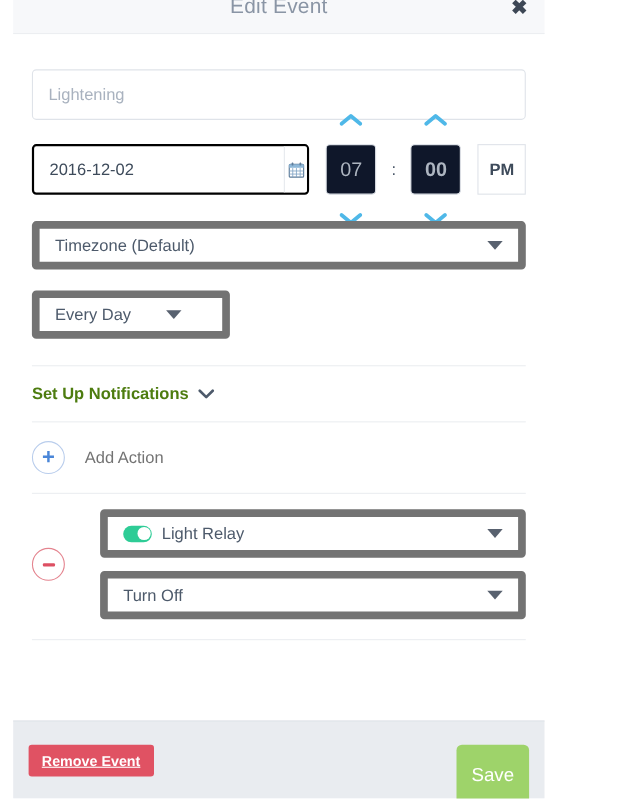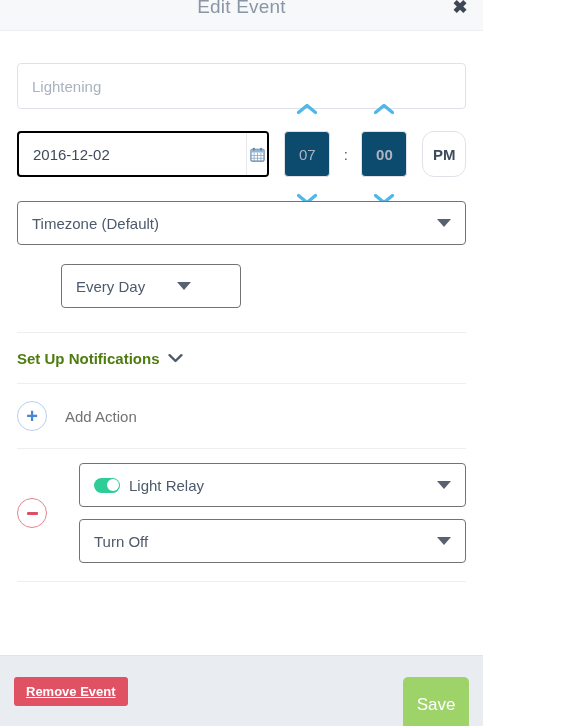--- a/index.html
+++ b/index.html
@@ -17,20 +17,21 @@
   }
 
   
   .modal {
     width: 483px;
     height: 726px;
     display: flex;
     flex-direction: column;
     background: #ffffff;
     position: relative;
+    padding-left: 12px;
   }
 
   
   .modal-header {
     height: 30px;
     background: #f7f8fa;
     border-bottom: 1px solid #eceef1;
     position: relative;
     flex: 0 0 auto;
   }
@@ -142,72 +143,72 @@
   .spin .chev.down { bottom: -28px; }
   .spin-box {
     width: 46px;
     height: 46px;
     border: 1px solid #dfe3e9;
     border-radius: 4px;
     box-sizing: border-box;
     display: flex;
     align-items: center;
     justify-content: center;
-    font-size: 15px;
+    font-size: 18px;
     color: #adb5c0;
-    background: #0c4a6e;
+    background: #0f172a;
   }
   .colon {
     width: 16px;
     text-align: center;
     font-size: 15px;
     color: #4d5a6b;
     margin-left: 8px;
   }
   .ampm-box {
     width: 46px;
     height: 46px;
     margin-left: 15px;
     border: 1px solid #dfe3e9;
-    border-radius: 12px;
+    border-radius: 0;
     box-sizing: border-box;
     display: flex;
     align-items: center;
     justify-content: center;
     font-size: 15px;
     font-weight: 700;
     color: #3e4b5b;
     background: #fff;
     cursor: pointer;
   }
 
   
   .select {
     position: relative;
     height: 44px;
-    border: 1px solid #737373;
+    border: 7px solid #737373;
     border-radius: 4px;
     background: #fff;
     display: flex;
     align-items: center;
     padding: 0 14px;
     box-sizing: border-box;
     font-size: 15px;
     color: #4d5a6b;
     cursor: pointer;
   }
   .caret {
     width: 0; height: 0;
     border-left: 7px solid transparent;
     border-right: 7px solid transparent;
     border-top: 8px solid #58616f;
     margin-left: auto;
   }
   .tz-row { margin-top: 24px; }
-  .repeat-row { margin-top: 19px; margin-left: 44px; }
+  .repeat-row { margin-top: 19px; }
   .select.repeat { width: 180px; }
   .select.repeat .caret { margin-left: 32px; }
 
   
   .divider {
     border-top: 1px solid #eceef1;
     margin-top: 24px;
   }
   .notif-row {
     height: 50px;

